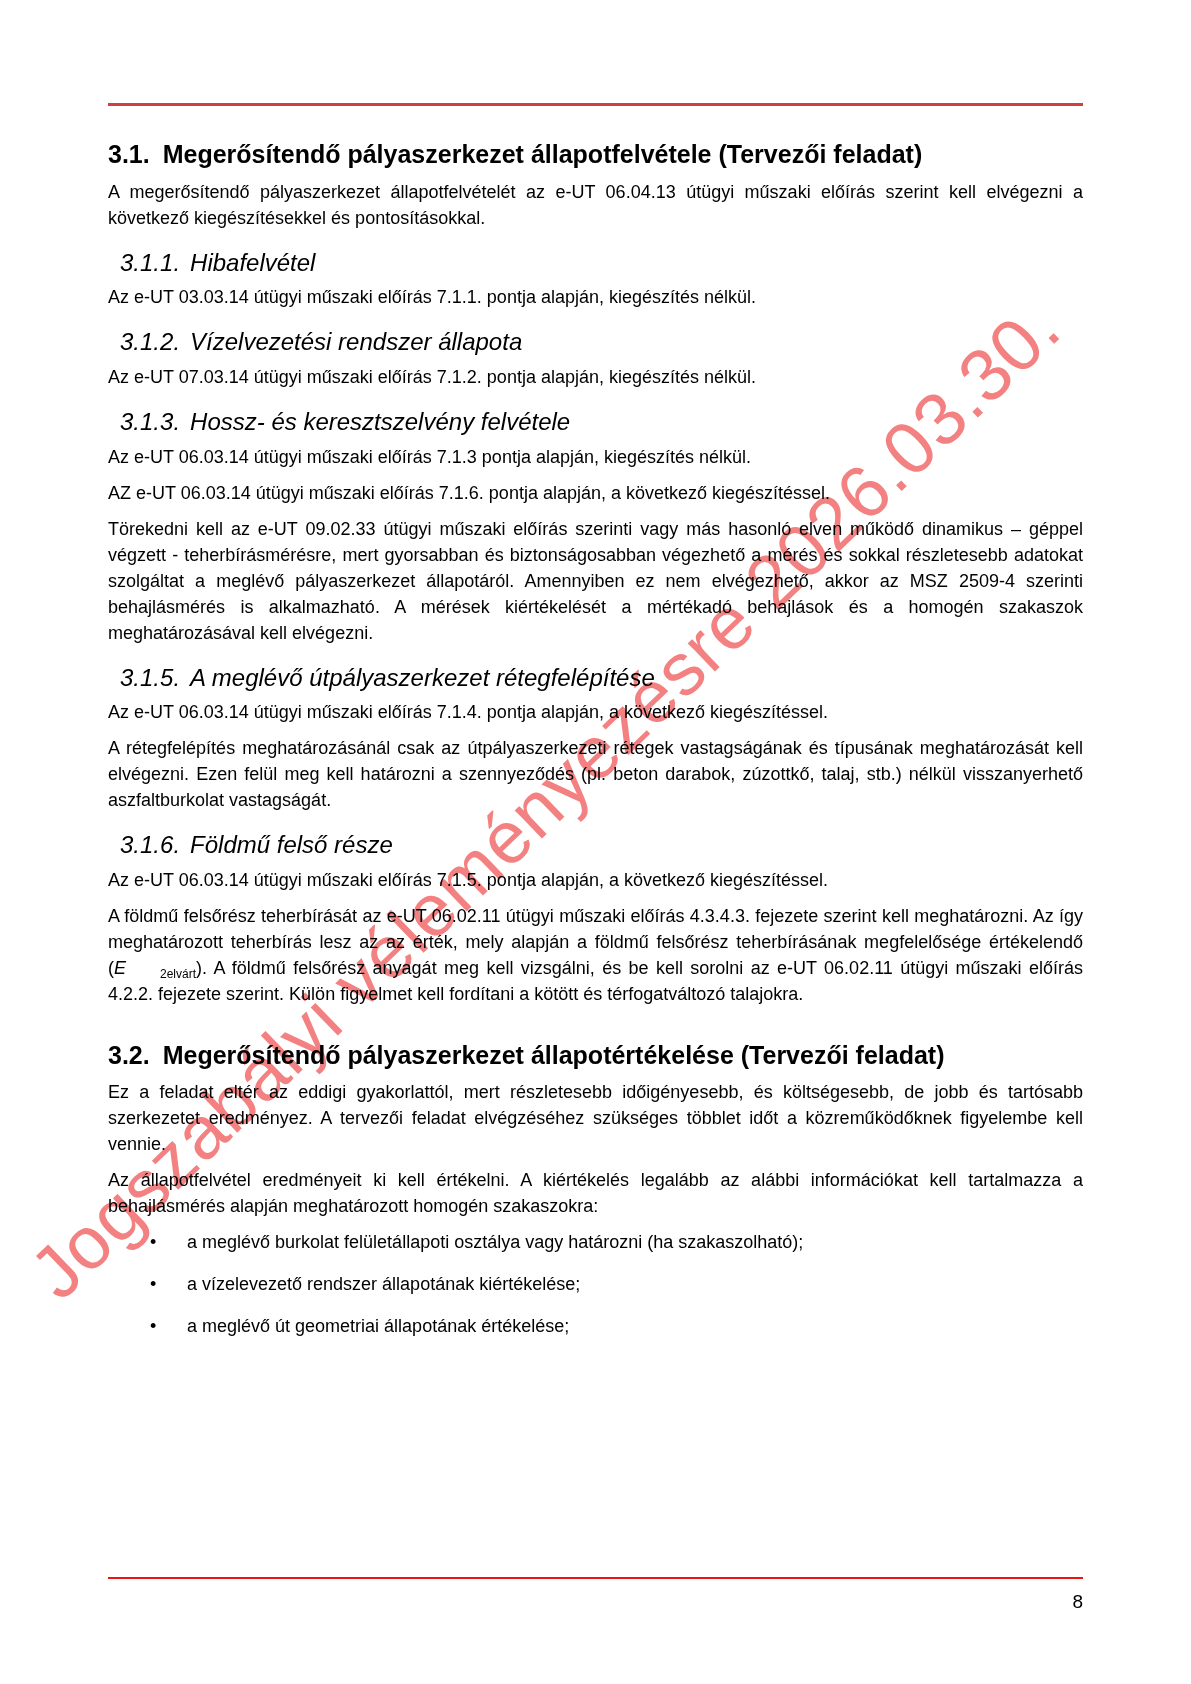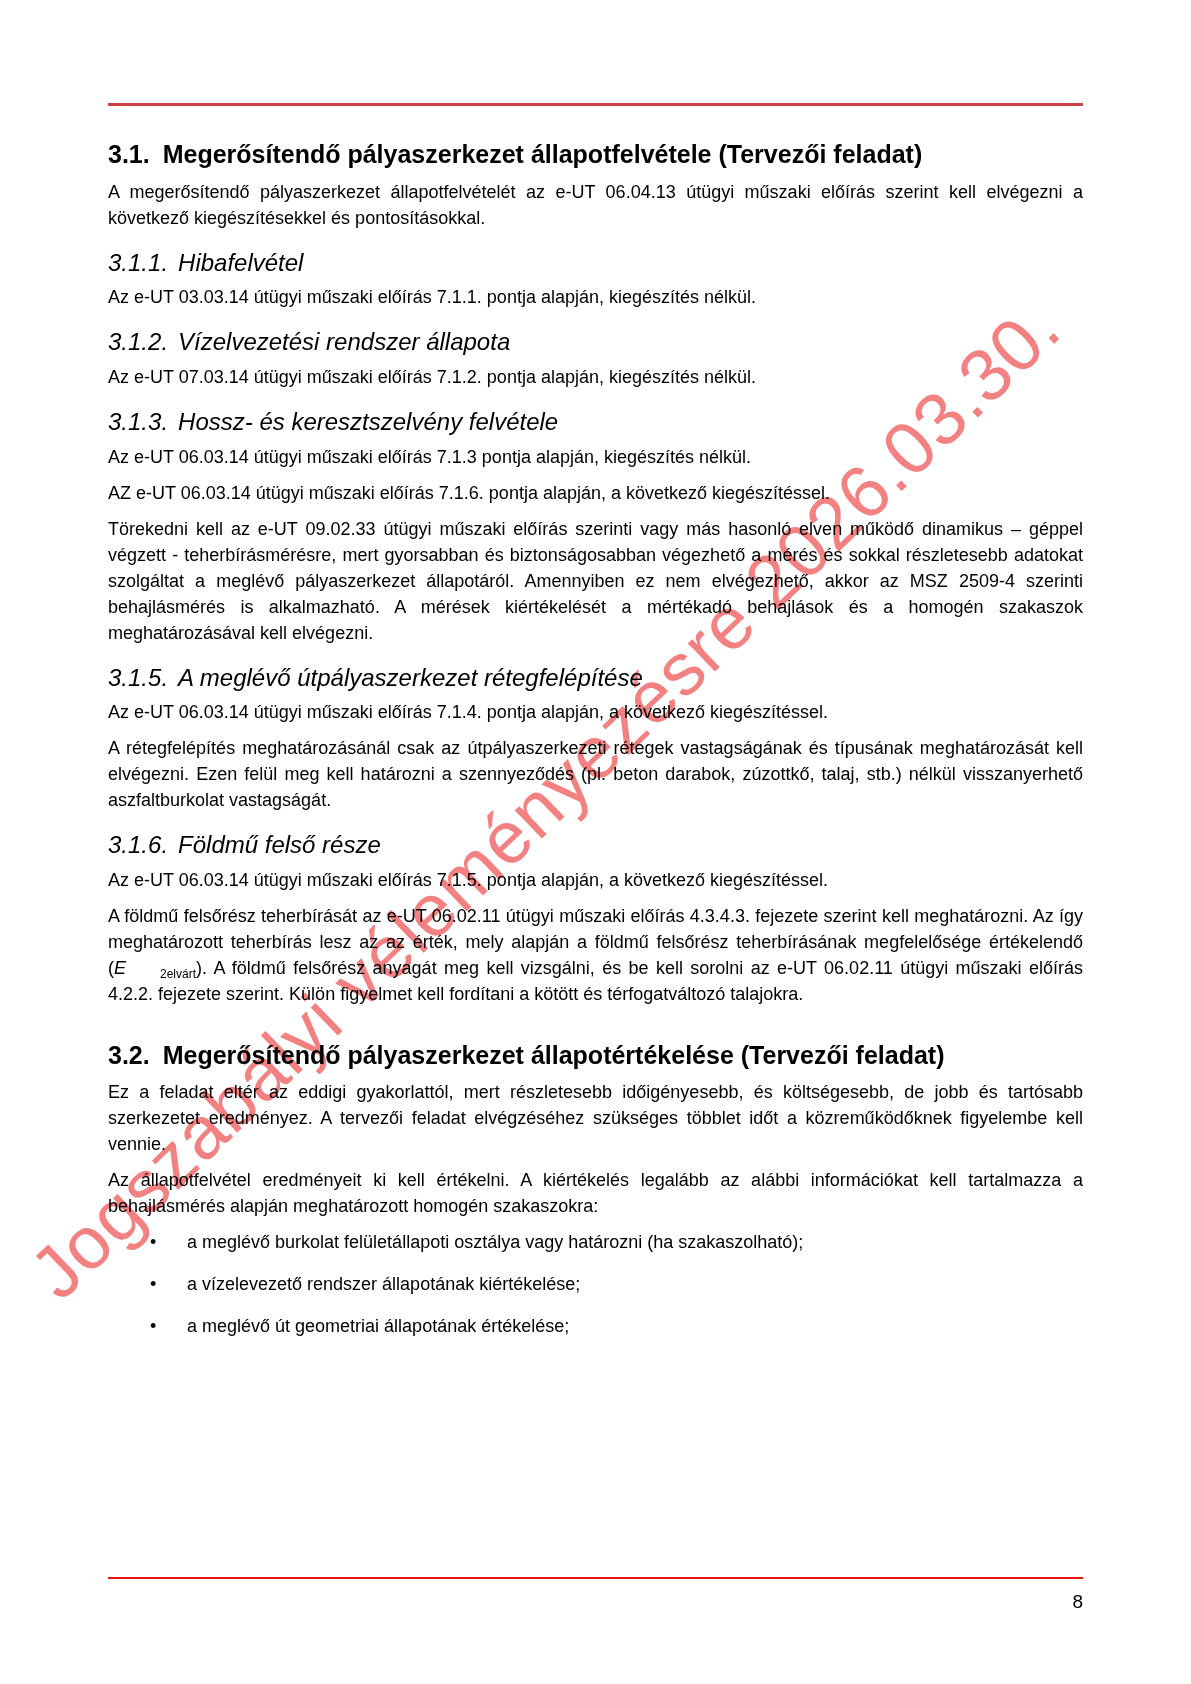--- a/index.html
+++ b/index.html
@@ -36,21 +36,21 @@
   }
   .content {
     position:absolute; left:108px; width:975px; top:106px; z-index:1;
   }
   h1 {
     font-size:25px; font-weight:bold; line-height:1.15;
     margin:34px 0 10px 0;
   }
   h2 {
     font-size:24px; font-weight:normal; font-style:italic; line-height:1.15;
-    margin:18px 0 8px 0;
+    margin:18px 0 8px 12px;
   }
   .hnum-1 { margin-right:13px; }
   .hnum-2 { margin-right:10px; }
   p {
     font-size:18px; line-height:26px; margin:0 0 10px 0;
     text-align:justify;
   }
   .formula-var { font-style:italic; }
   .formula-sub { font-size:12px; vertical-align:sub; line-height:0;margin-left:34px; }
   ul.bullet-list { list-style:none; margin:6px 0 0 0; padding:0; }

